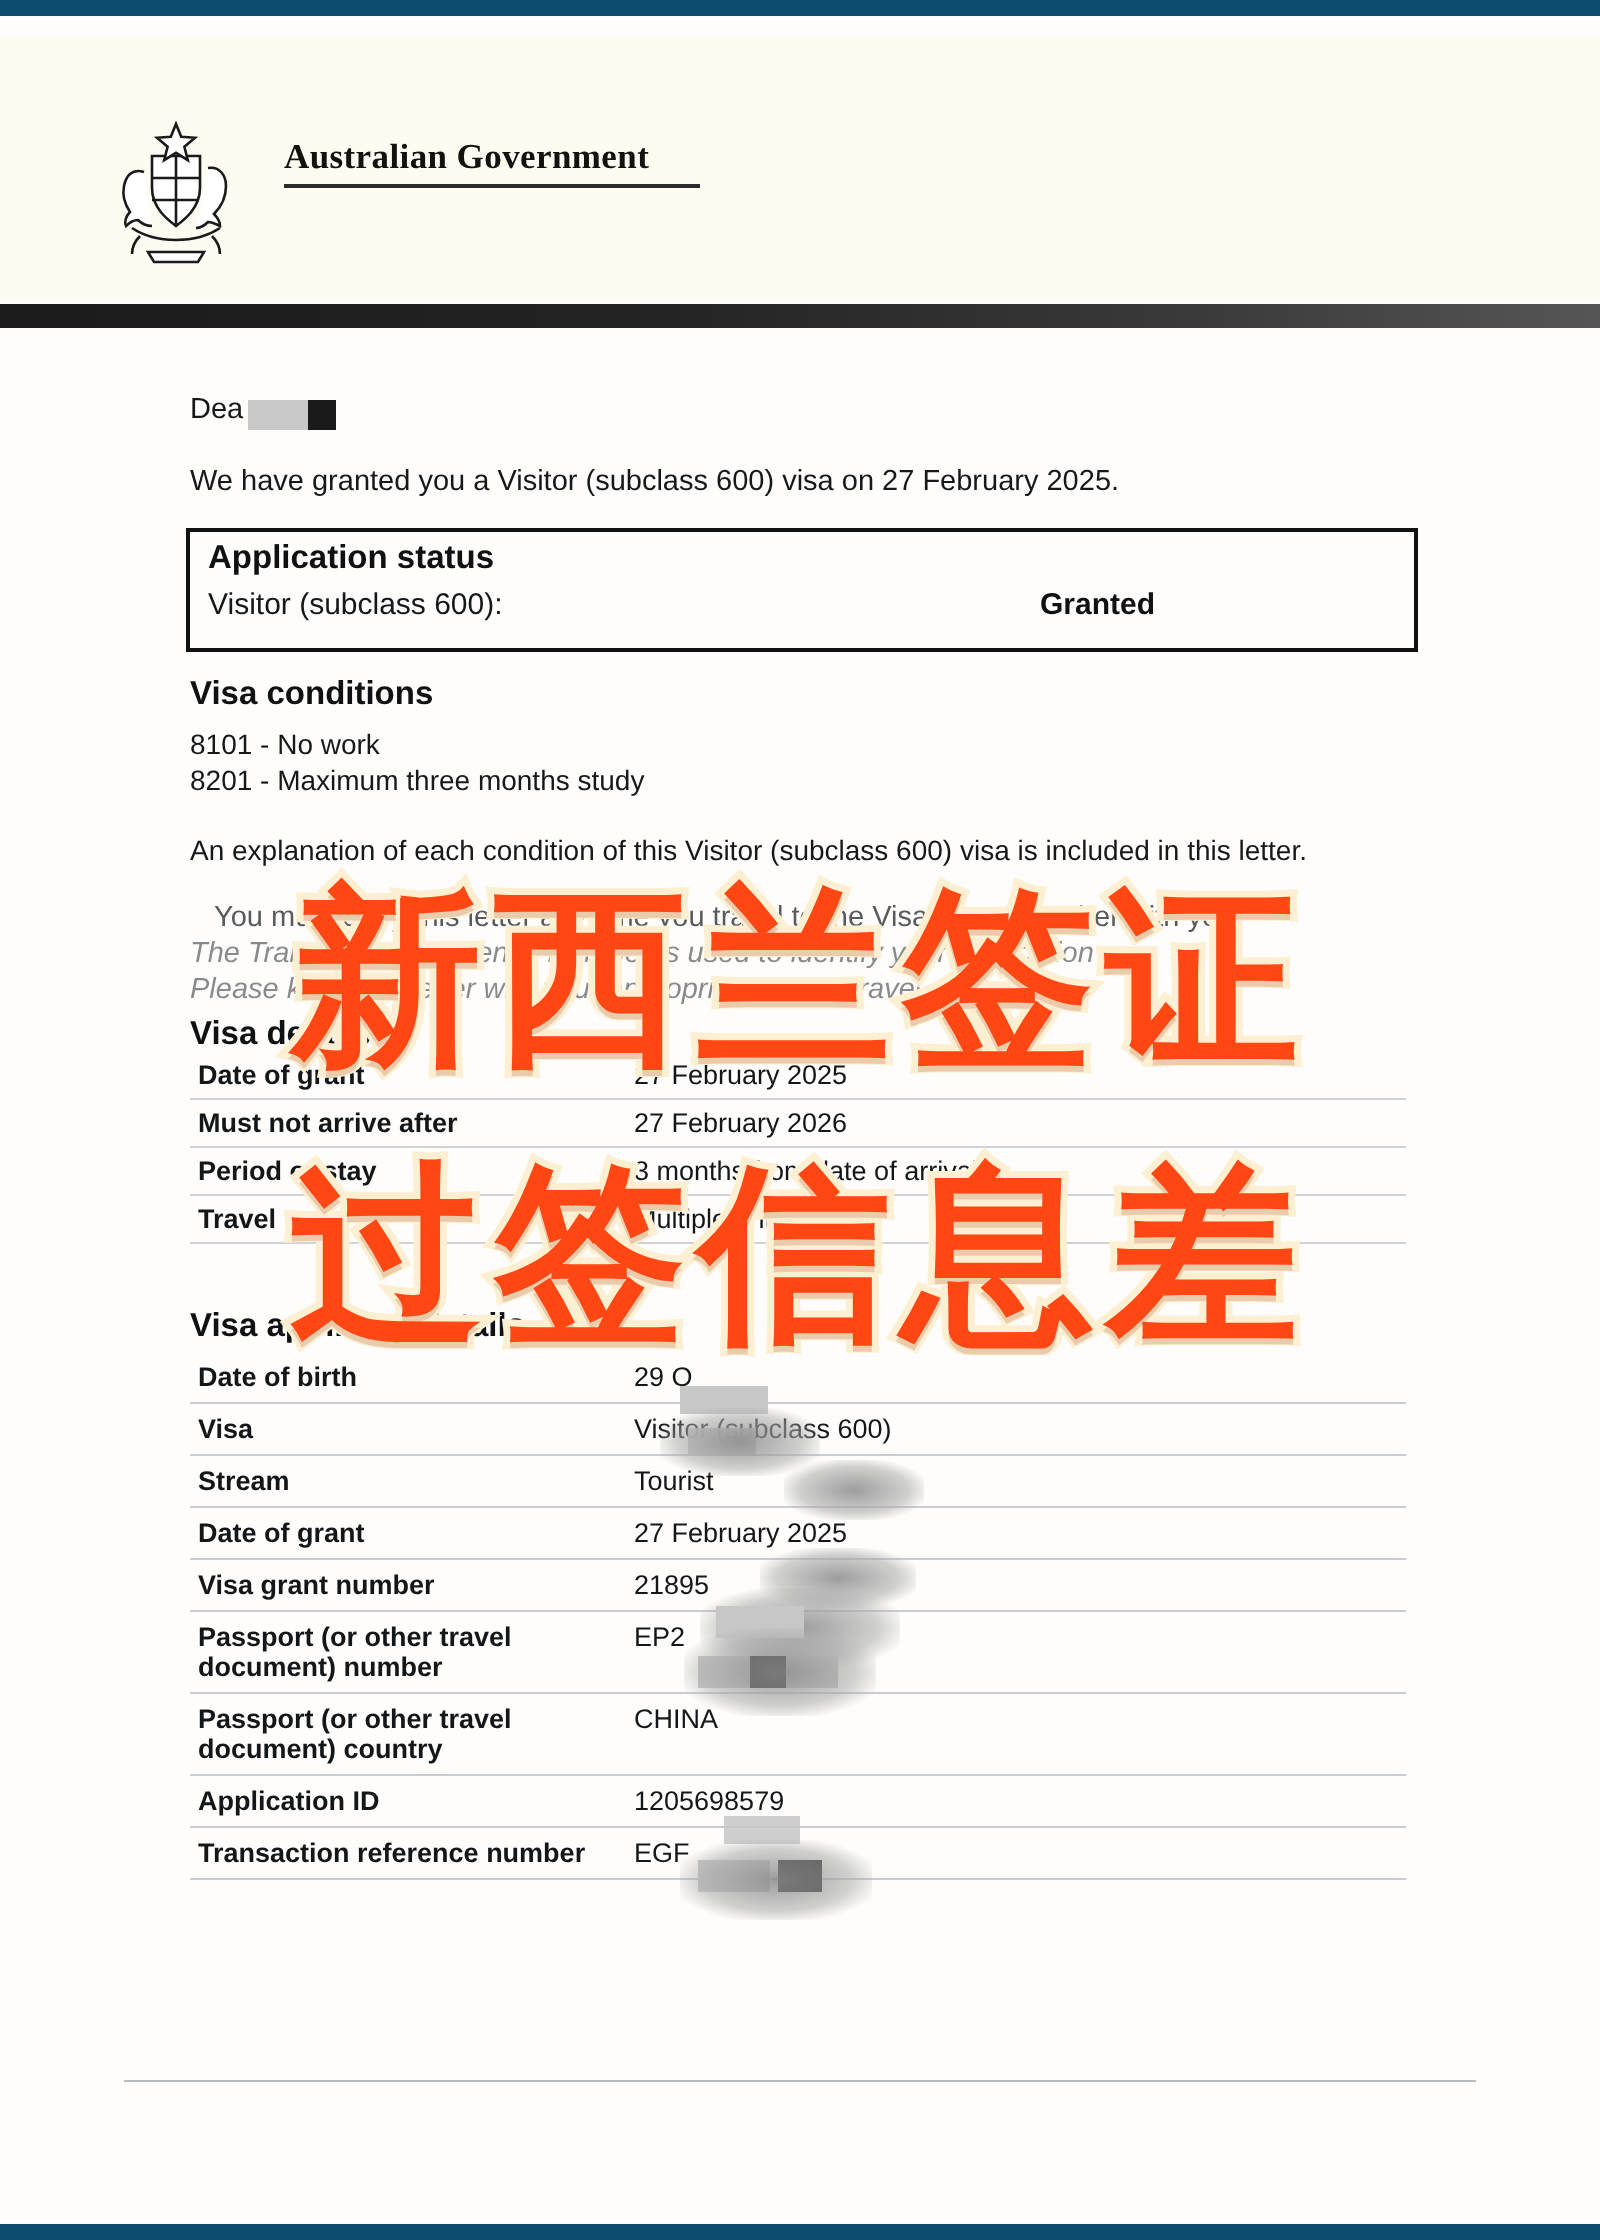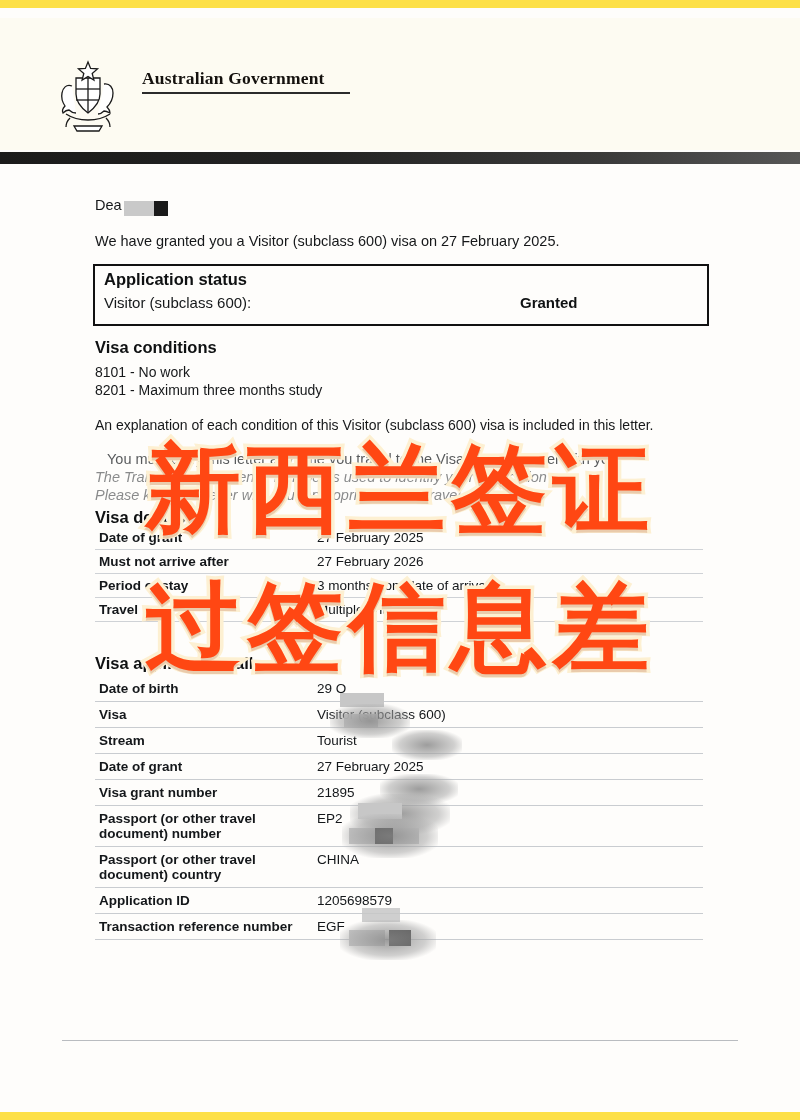--- a/index.html
+++ b/index.html
@@ -15,21 +15,21 @@
     font-family: "Liberation Sans", sans-serif;
     color: #111111;
   }
 
   
   .page {
     position: absolute;
     left: 0; top: 0;
     width: 800px;
     height: 1120px;
-    background: #fde047;
+    background: #0c4a6e;
   }
 
   
   .sheet {
     position: absolute;
     left: 0px;
     top: 8px;
     width: 800px;
     height: 1104px;
     background: #fefdfb;

